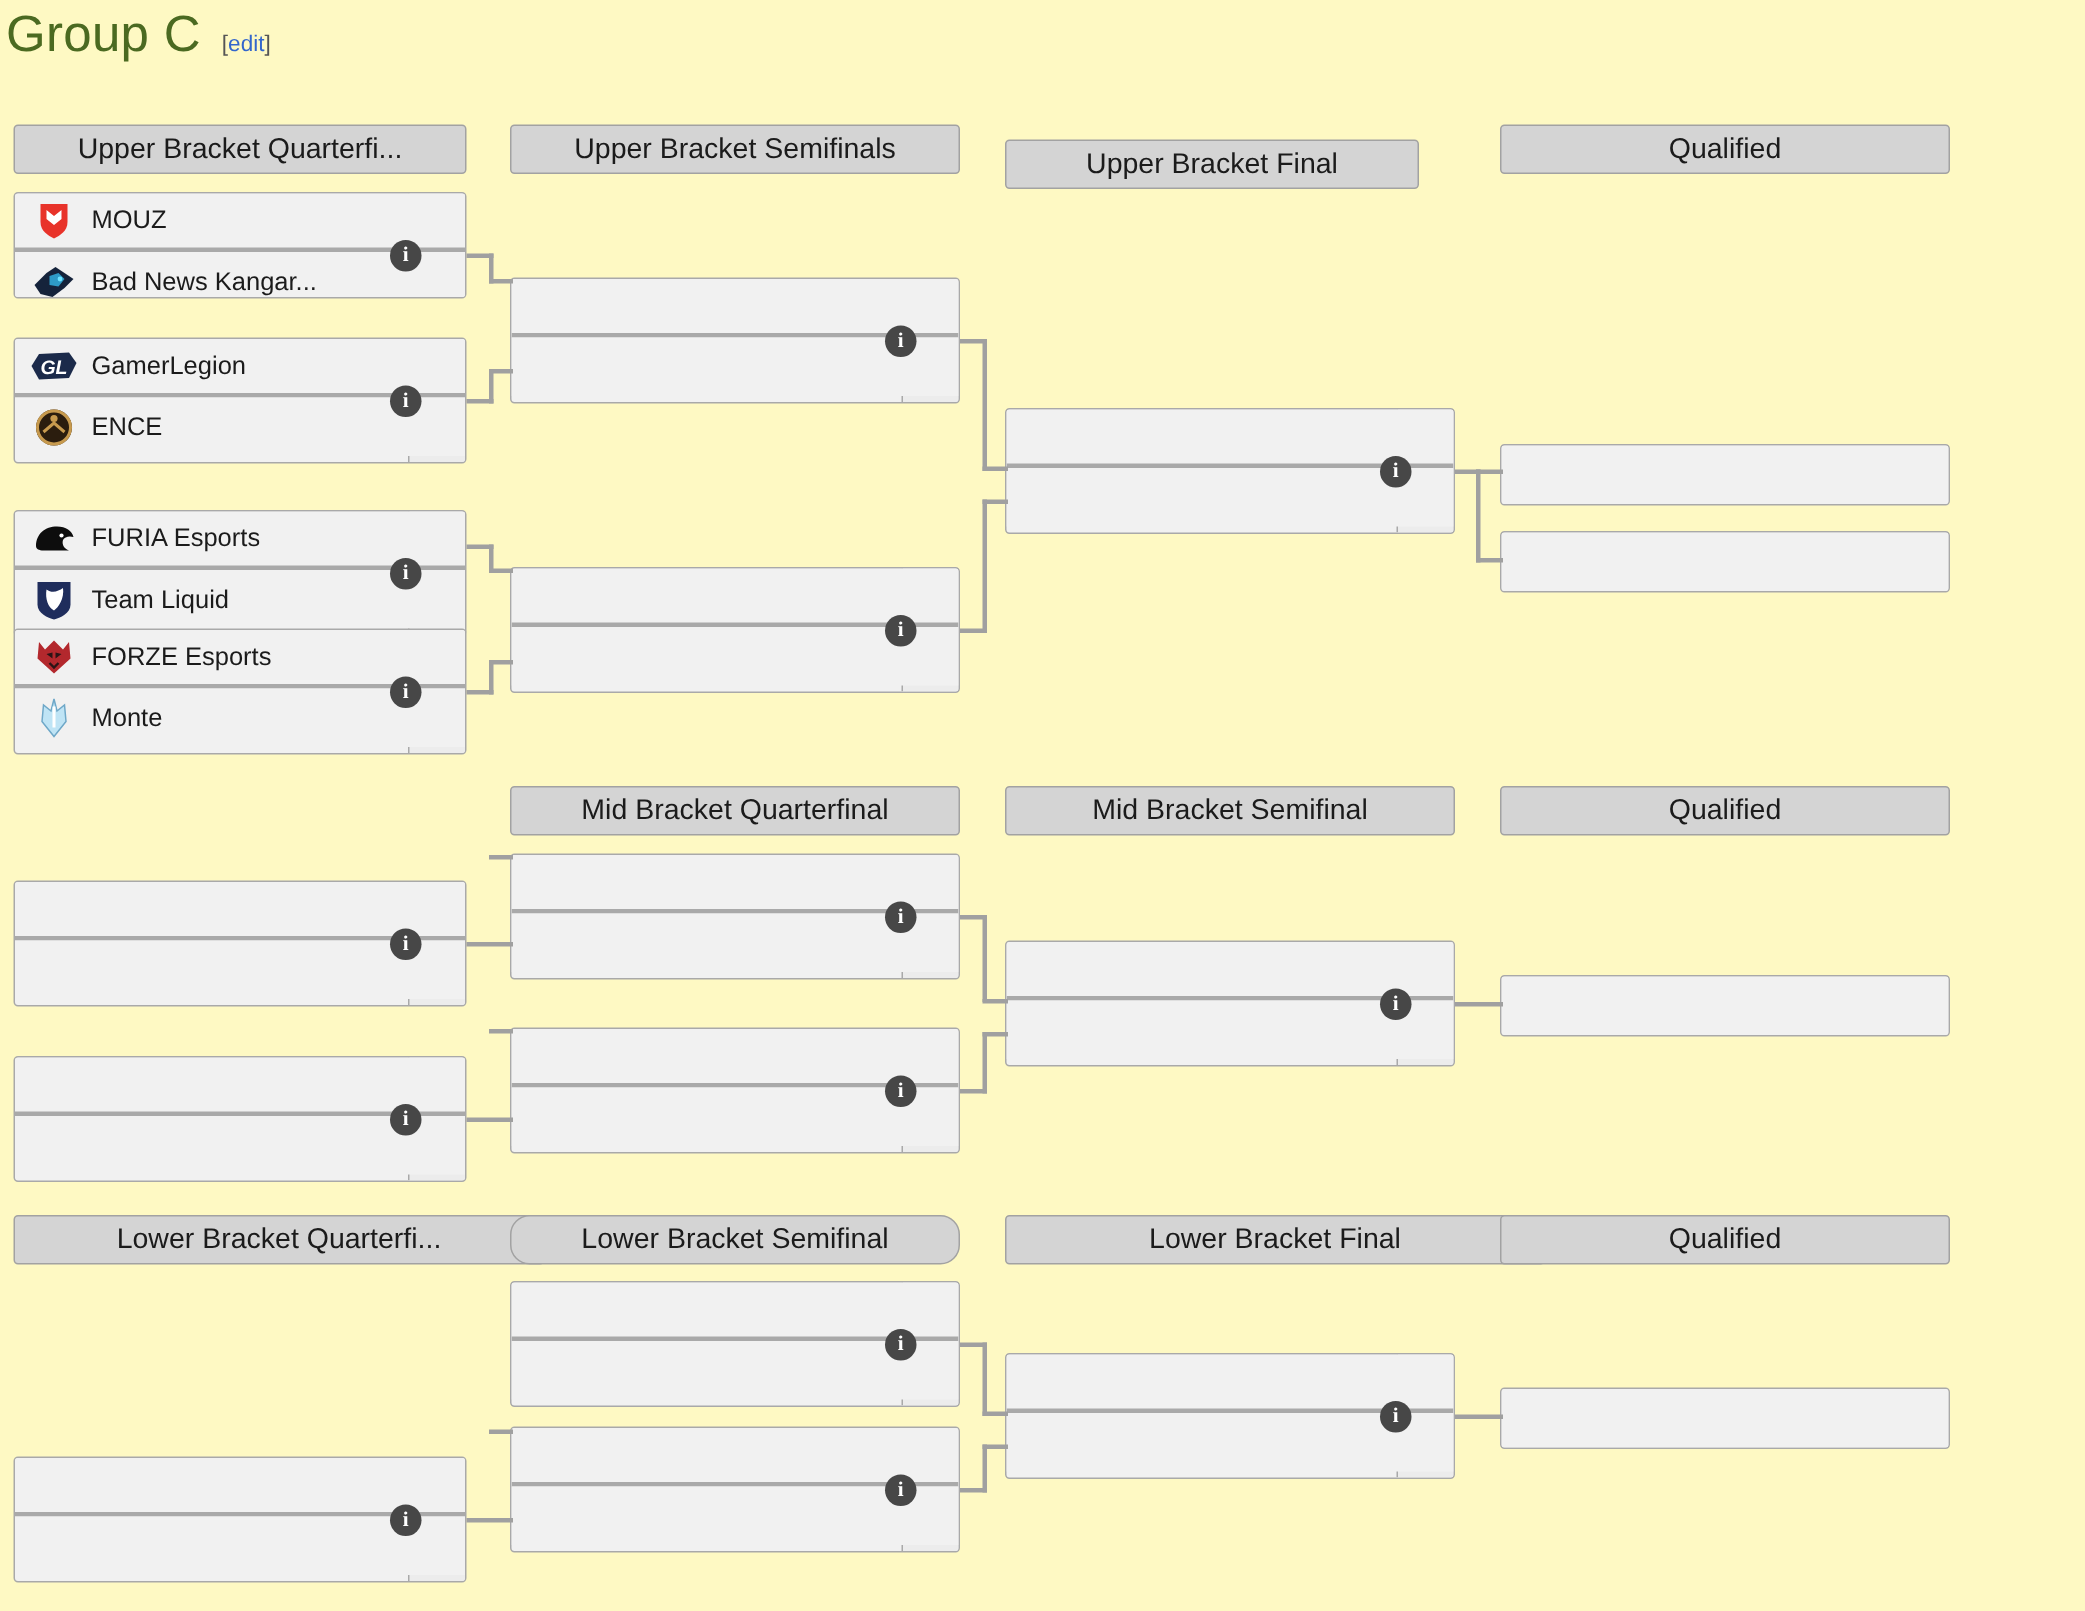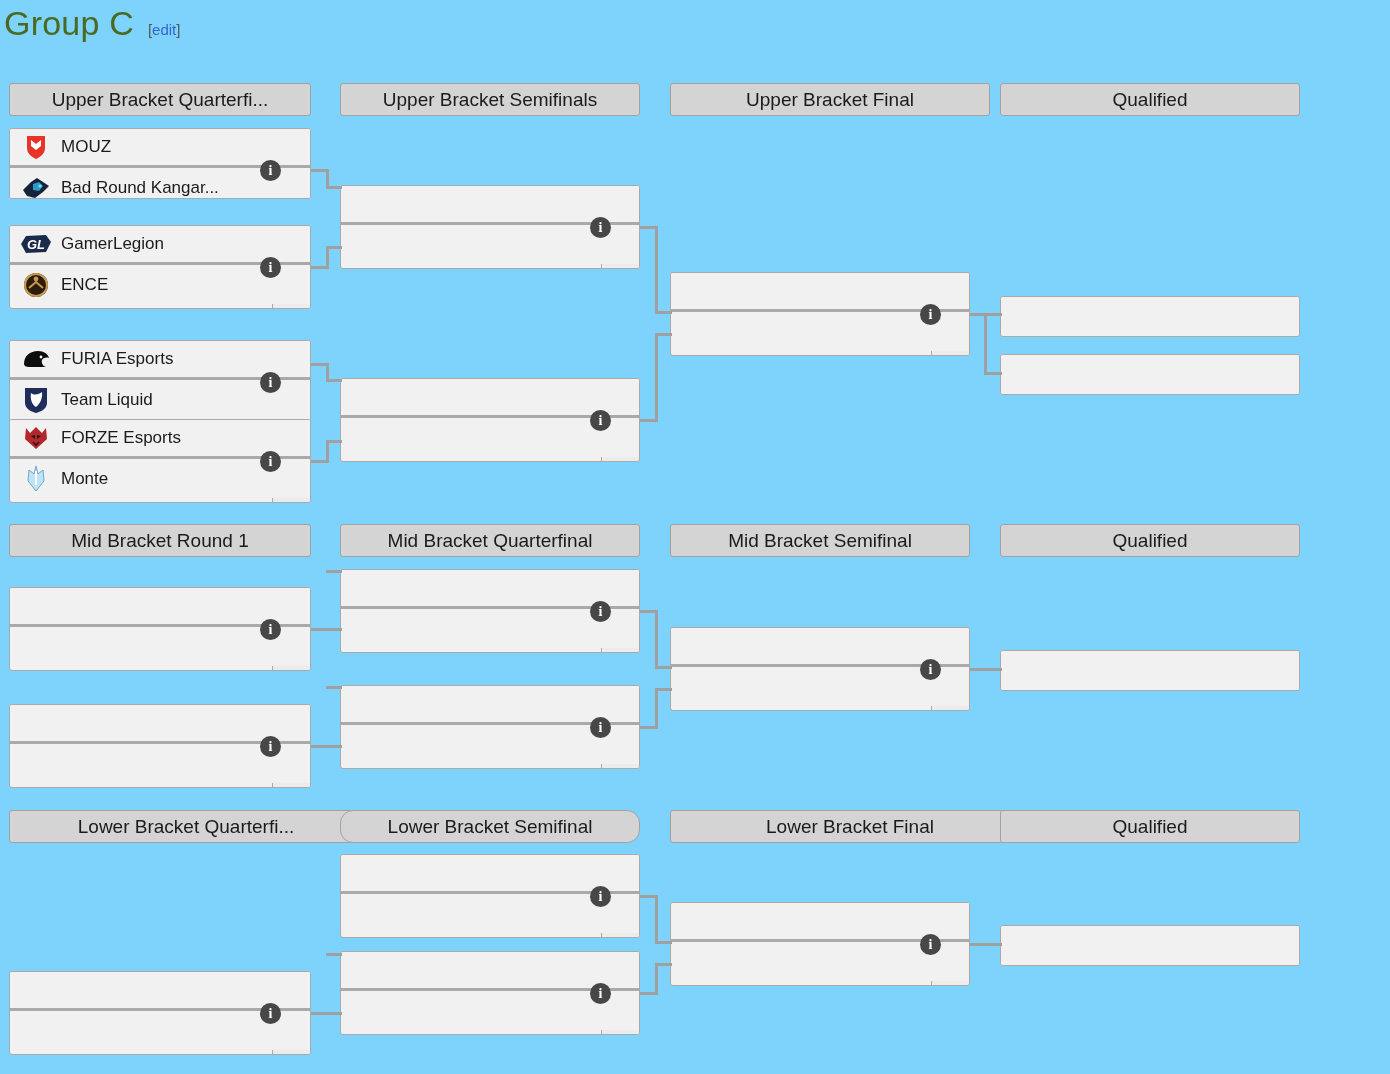--- a/index.html
+++ b/index.html
@@ -6,21 +6,21 @@
   html, body {
     margin: 0; padding: 0;
     background: #ffffff;
     font-family: "Liberation Sans", sans-serif;
   }
   #page {
     position: relative;
     width: 1390px;
     height: 1074px;
     overflow: hidden;
-    background: #7dd3fc;
+    background: #fef9c3;
   }
 
   
   .page-title-row {
     position: absolute;
     left: 4px; top: 4px;
     display: flex;
     align-items: baseline;
     gap: 14px;
   }
@@ -132,21 +132,21 @@
 
   <div class="page-title-row">
     <span class="page-title">Group C</span>
     <span class="edit-link">
       <span class="edit-bracket">[</span><span>edit</span><span class="edit-bracket">]</span>
     </span>
   </div>
 
   <div class="round-header" style="left:9px;  top:83px; width:302px;">Upper Bracket Quarterfi...</div>
   <div class="round-header" style="left:340px; top:83px; width:300px;">Upper Bracket Semifinals</div>
-  <div class="round-header" style="left:670px; top:83px; width:320px;text-align:right;">Upper Bracket Final</div>
+  <div class="round-header" style="left:670px; top:93px; width:276px;text-align:right;">Upper Bracket Final</div>
   <div class="round-header" style="left:1000px;top:83px; width:300px;">Qualified</div>
 
   <div class="match" style="left:9px; top:128px; width:302px; height:71px;">
     <div class="score-col" style="right:0;"></div>
     <div class="opp top">
       <span class="logo">
         <svg width="28" height="28" viewBox="0 0 28 28">
             <path d="M5 3h18v12c0 6-5 9-9 11-4-2-9-5-9-11V3z" fill="#e8332a"></path>
             <path d="M9 7l5 4 5-4v6l-5 4-5-4V7z" fill="#fff"></path>
           </svg>
@@ -154,21 +154,21 @@
       <span class="tname">MOUZ</span>
     </div>
     <div class="opp">
       <span class="logo">
         <svg width="30" height="24" viewBox="0 0 30 24">
             <path d="M2 14 L10 6 L16 2 L22 6 L28 10 L22 16 L14 22 L6 20 Z" fill="#15233b"></path>
             <path d="M12 8 L18 6 L22 10 L18 15 L12 14 Z" fill="#2e9bc7"></path>
             <circle cx="19" cy="10" r="1.6" fill="#6fe2ff"></circle>
           </svg>
       </span>
-      <span class="tname">Bad Round Kangar...</span>
+      <span class="tname">Bad News Kangar...</span>
     </div>
     <div class="info-badge" style="left:250px; top:31px;">i</div>
   </div>
 
   <div class="match" style="left:9px; top:225px; width:302px; height:84px;">
     <div class="score-col" style="right:0;"></div>
     <div class="opp top">
       <span class="logo">
         <svg width="32" height="22" viewBox="0 0 32 22">
             <path d="M1 11 L6 3 L26 2 L31 9 L26 19 L6 20 Z" fill="#1b2a4a"></path>
@@ -304,21 +304,20 @@
 
   <div class="ln h" style="left:640px; top:419px; width:18px;"></div>
   <div class="ln v" style="left:655px; top:333px; height:89px;"></div>
   <div class="ln h" style="left:655px; top:333px; width:17px;"></div>
 
   <div class="ln h" style="left:970px; top:313px; width:17px;"></div>
   <div class="ln v" style="left:984px; top:313px; height:62px;"></div>
   <div class="ln h" style="left:984px; top:313px; width:18px;"></div>
   <div class="ln h" style="left:984px; top:372px; width:18px;"></div>
 
-  <div class="round-header" style="left:9px;  top:524px; width:302px;">Mid Bracket Round 1</div>
   <div class="round-header" style="left:340px; top:524px; width:300px;">Mid Bracket Quarterfinal</div>
   <div class="round-header" style="left:670px; top:524px; width:300px;">Mid Bracket Semifinal</div>
   <div class="round-header" style="left:1000px;top:524px; width:300px;">Qualified</div>
 
   <div class="match" style="left:9px; top:587px; width:302px; height:84px;">
     <div class="score-col" style="right:0;"></div>
     <div class="opp top">
       <span class="tname"></span>
     </div>
     <div class="opp">

